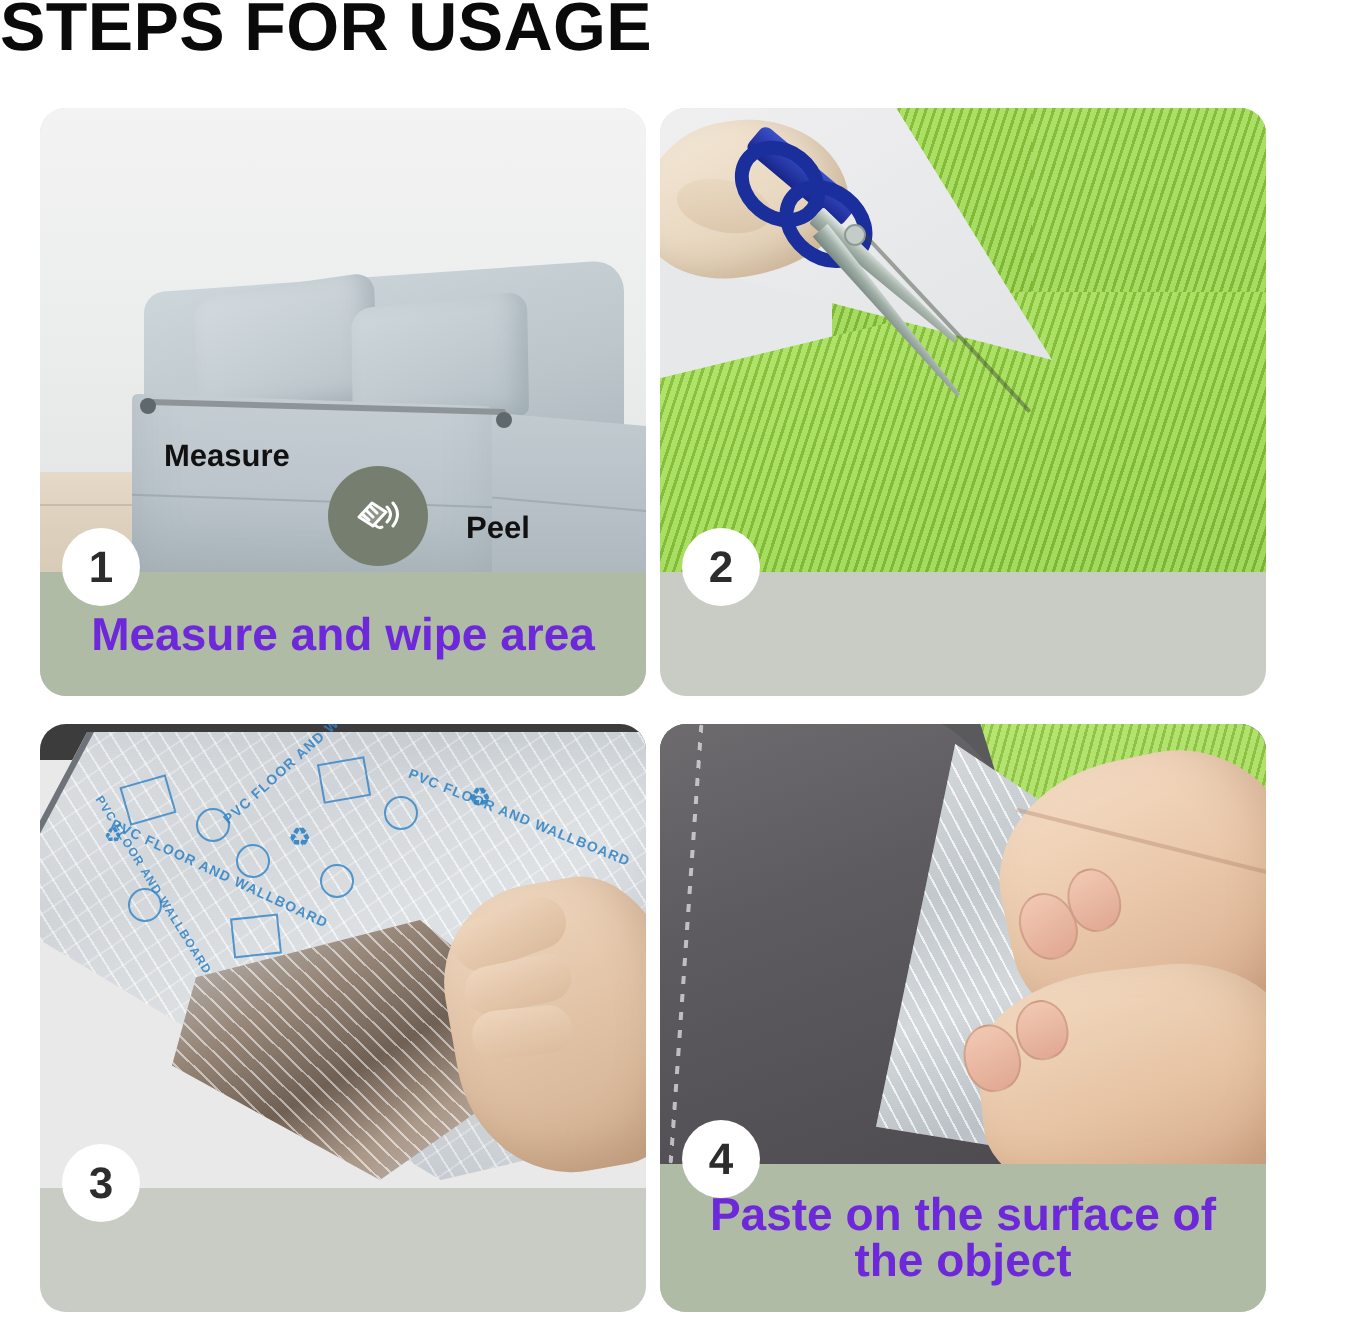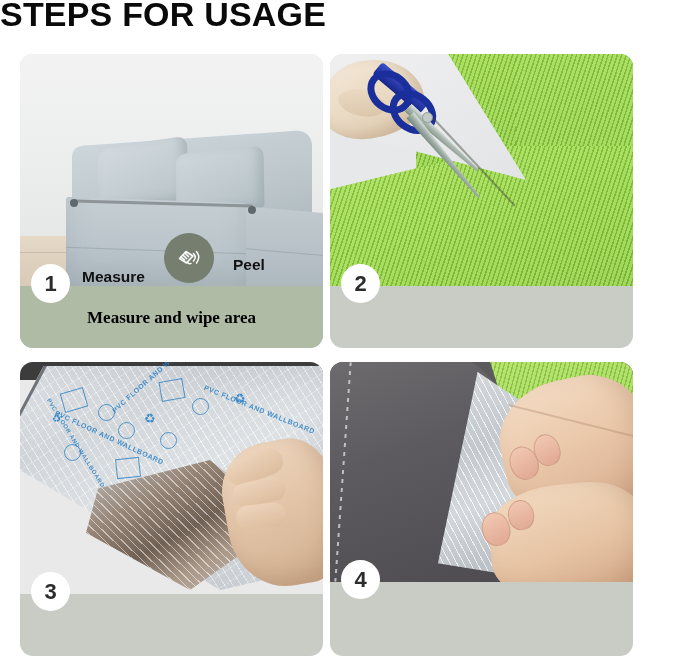--- a/index.html
+++ b/index.html
@@ -69,26 +69,25 @@
     position: absolute;
     left: 0; right: 0; bottom: 0;
     height: 62px;
     background: #b0bba6;
     display: flex;
     align-items: center;
     justify-content: center;
     text-align: center;
   }
   .caption-text {
-    font-size: 17px;
+    font-size: 23px;
     font-weight: bold;
-    color: #000000;
+    color: #6d28d9;
     line-height: 23px;
     padding: 0 14px;
-    font-family: Liberation Serif, serif;
   }
   .step-card.two-line .card-caption { height: 74px; }
   .step-card.two-line .card-image { height: 220px; }
 
   
   .step-badge {
     position: absolute;
     left: 11px;
     bottom: 45px;
     width: 39px;
@@ -167,21 +166,21 @@
     border-radius:2px;
   }
   .s1-dot-l, .s1-dot-r {
     position:absolute; width:8px; height:8px; border-radius:50%;
     background:#5f686c;
   }
   .s1-dot-l { left:50px; top:145px; }
   .s1-dot-r { left:228px; top:152px; }
   .s1-label-measure {
     position:absolute; left:62px; top:166px;
-    font-size:15.5px; font-weight:bold; color:#111;margin-top:48px;
+    font-size:15.5px; font-weight:bold; color:#111;
   }
   .s1-label-wipe {
     position:absolute; left:213px; top:202px;
     font-size:15.5px; font-weight:bold; color:#111;
   }
   .s1-icon {
     position:absolute; left:144px; top:179px;
     width:50px; height:50px; border-radius:50%;
     background:#767f6f;
     display:flex; align-items:center; justify-content:center;
@@ -500,16 +499,19 @@
           <div class="s4-hand-top"></div>
           <div class="s4-hand-bot"></div>
           <div class="s4-nail s4-n1"></div>
           <div class="s4-nail s4-n2"></div>
           <div class="s4-nail s4-n3"></div>
           <div class="s4-nail s4-n4"></div>
           <div class="s4-finger-line"></div>
         </div>
       </div>
       <div class="step-badge">4</div>
+      <div class="card-caption">
+        <span class="caption-text">Paste on the surface of the object</span>
+      </div>
     </div>
 
   </div>
 </div>
 
 </body></html>

